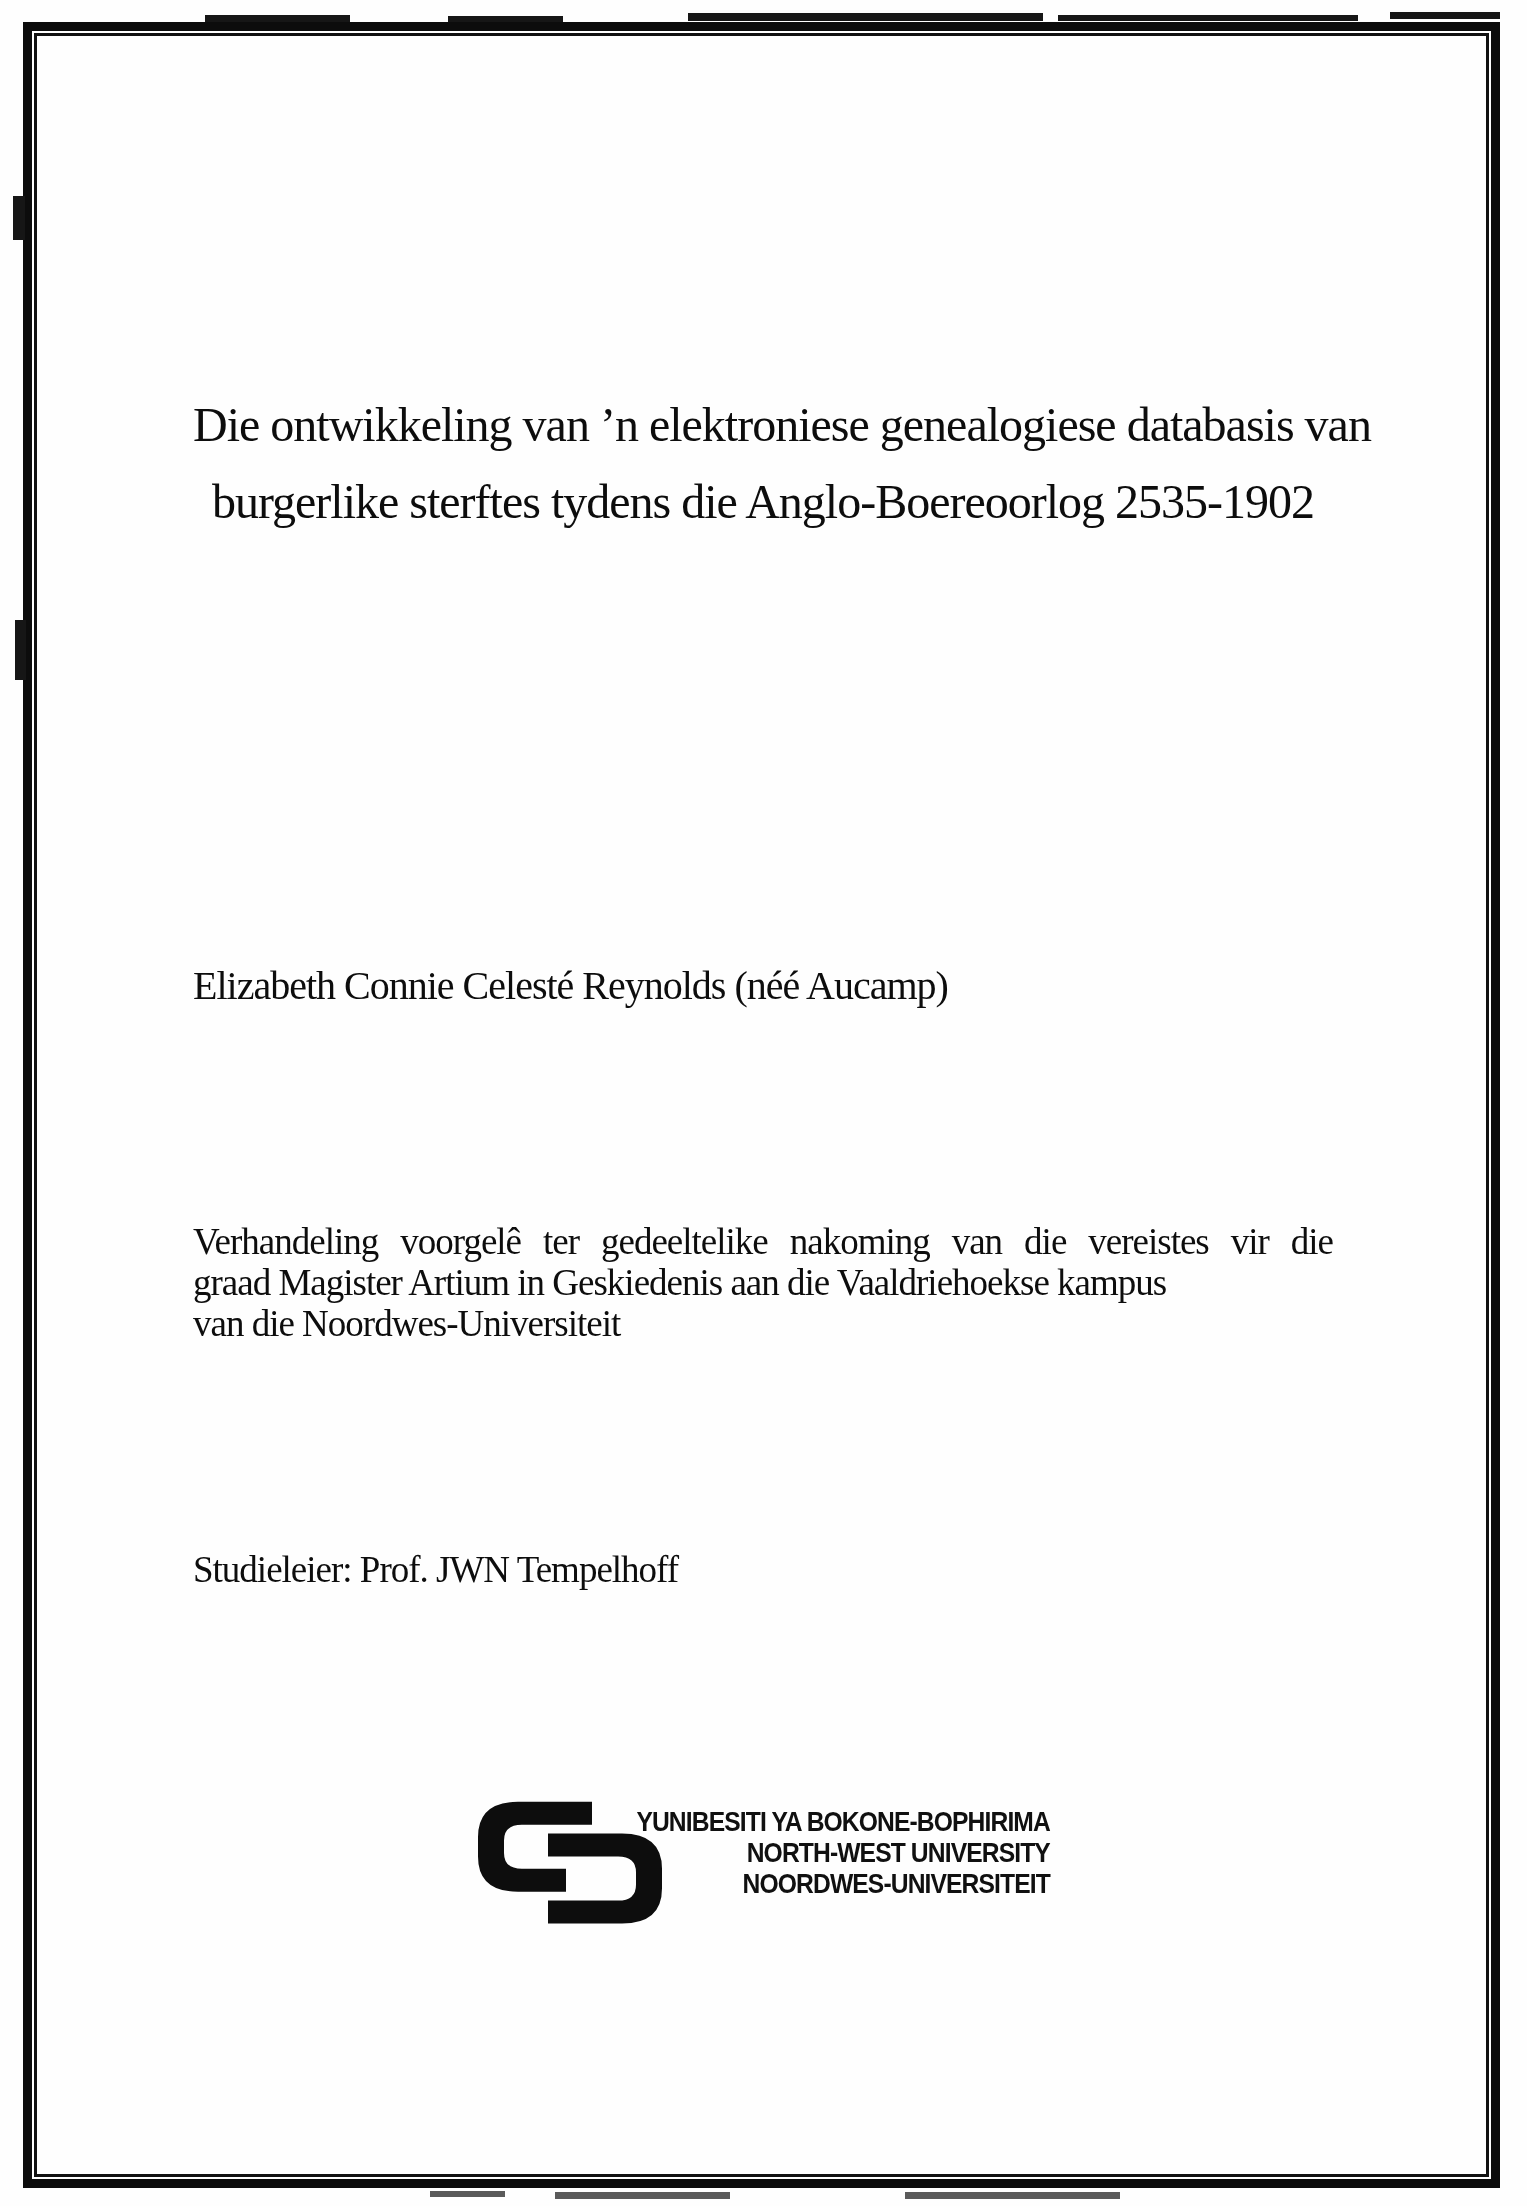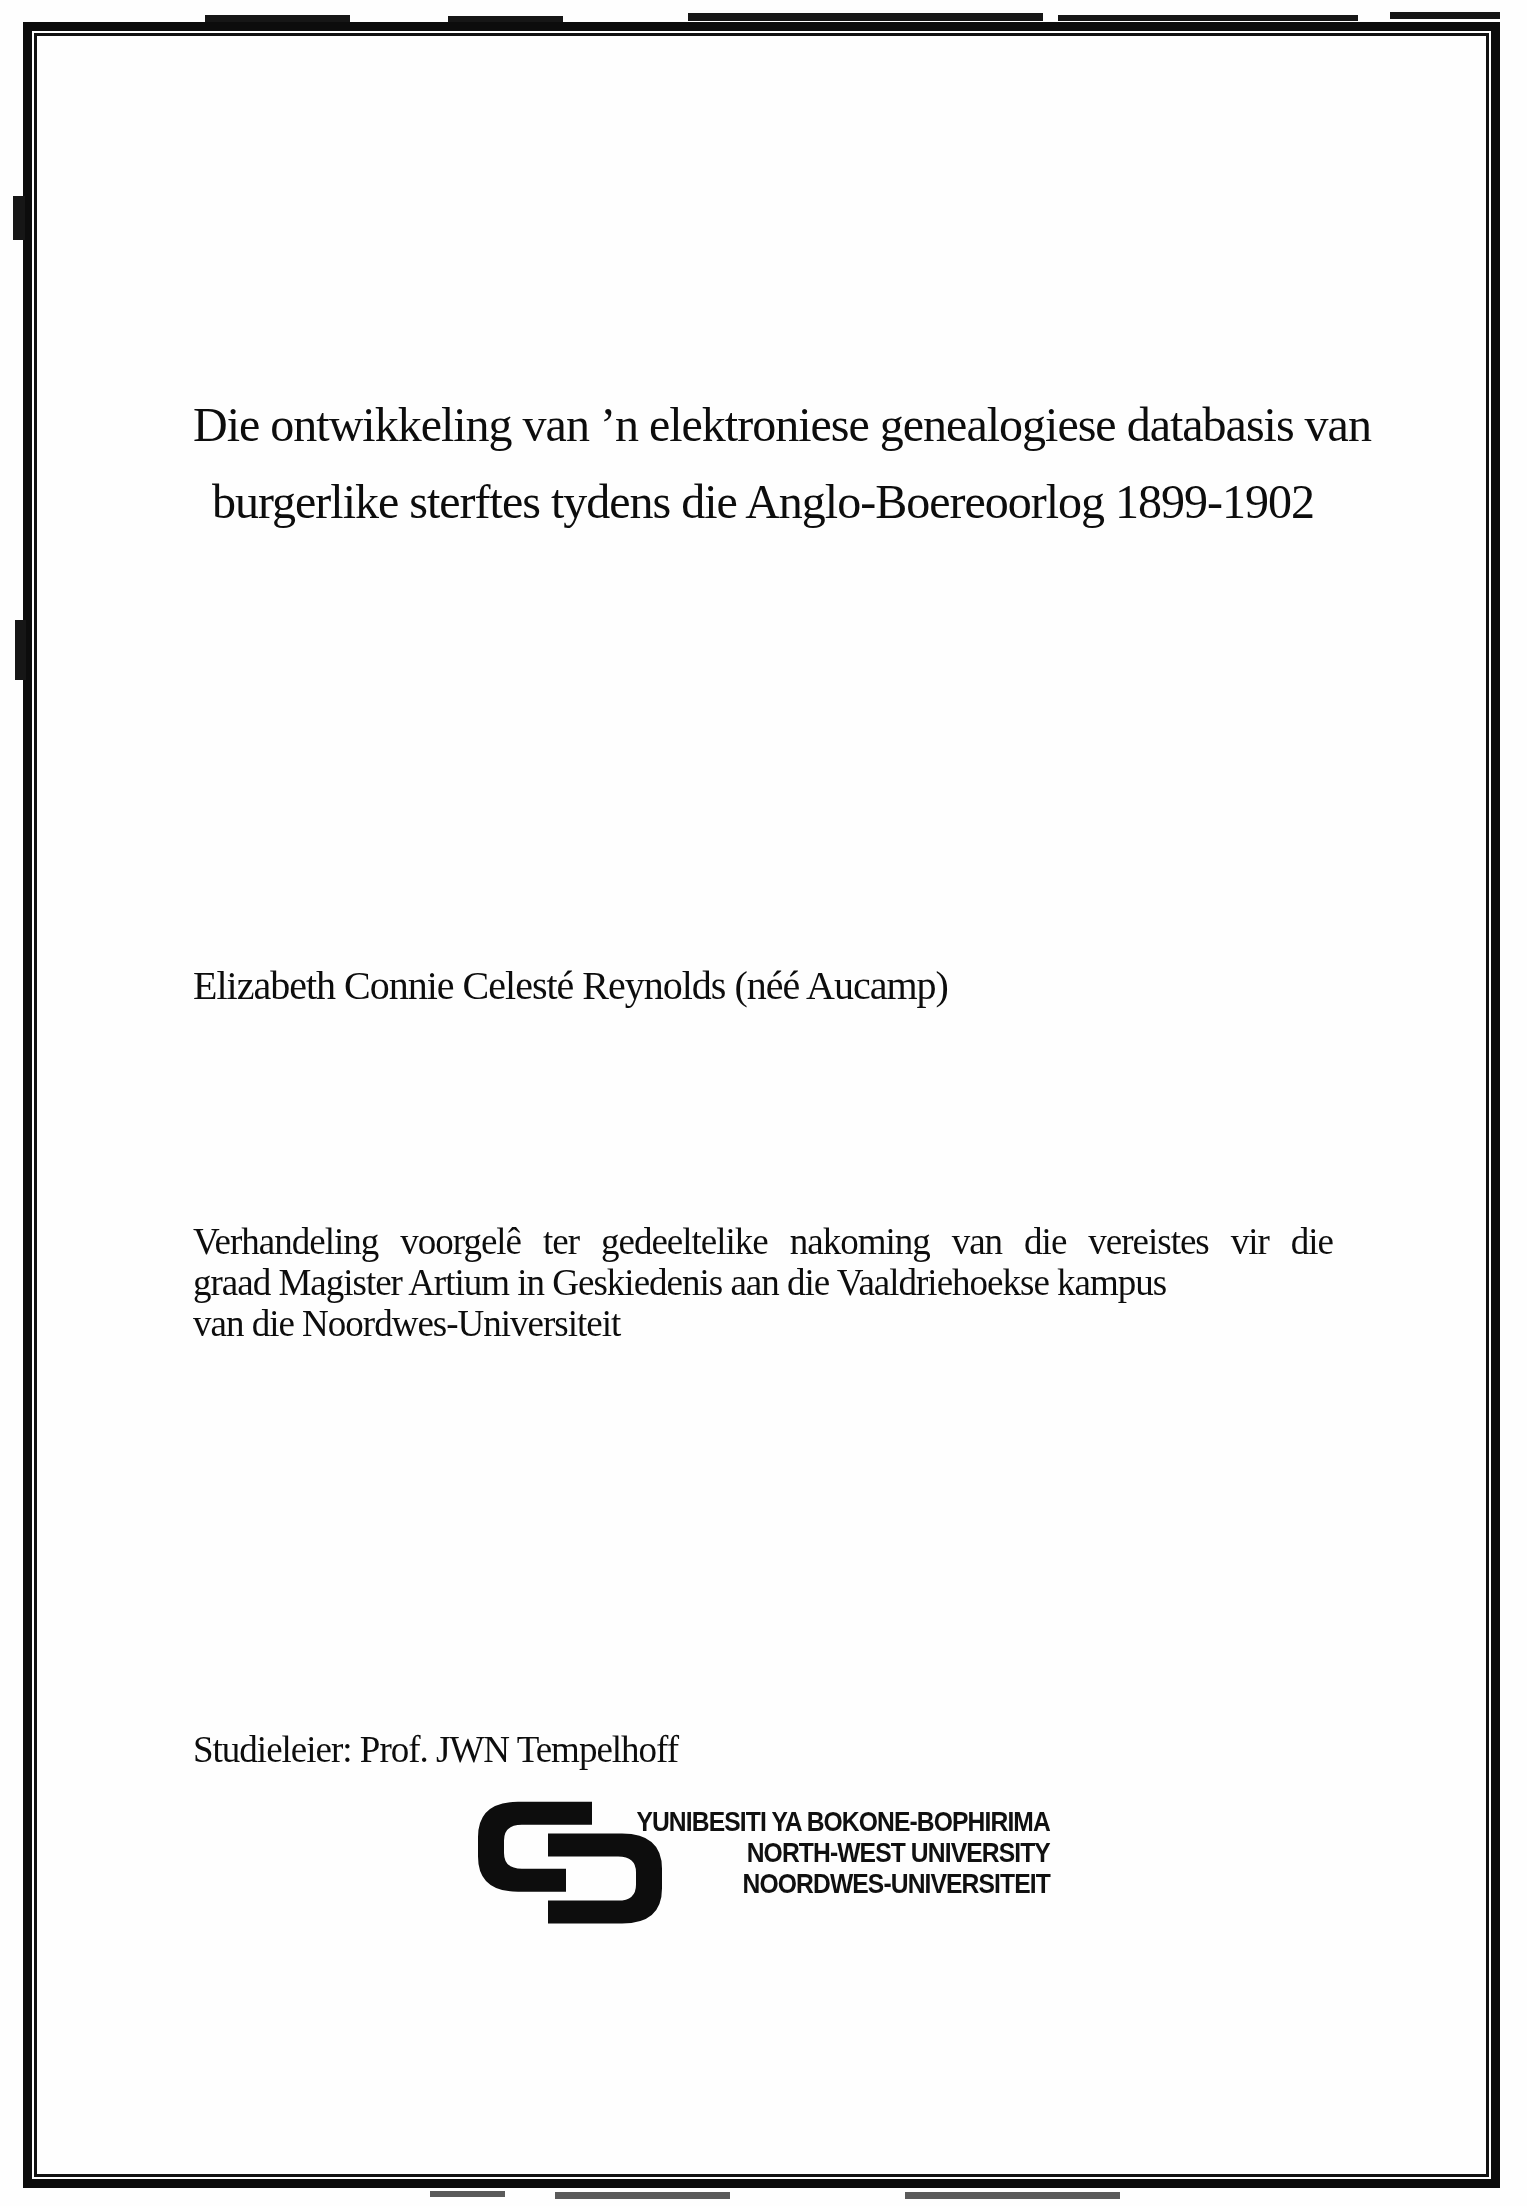--- a/index.html
+++ b/index.html
@@ -34,21 +34,21 @@
     position:absolute; left:193px; top:962px; width:1140px;
     text-align:left; font-size:40px; letter-spacing:-1px; white-space:nowrap;
   }
   .statement {
     position:absolute; left:193px; top:1221px; width:1140px;
     font-size:37px; line-height:41px; letter-spacing:-1px;
   }
   .stmt-just { text-align:justify; text-align-last:justify; }
   .ital { }
   .supervisor {
-    position:absolute; left:193px; top:1723px; width:900px;
+    position:absolute; left:193px; top:1543px; width:900px;
     font-size:37px; line-height:53px; letter-spacing:-1px;
   }
   .logo-mark {
     position:absolute; left:474px; top:1800px; width:192px; height:127px;
     fill:#0d0d0d;
   }
   .logo-text {
     position:absolute; right:477px; top:1806px;
     font-family:"Liberation Sans", sans-serif; font-weight:700;
     font-size:28px; line-height:31px; letter-spacing:-1px;
@@ -71,21 +71,21 @@
   <div class="art" style="left:1058px; top:15px; width:300px; height:6px;"></div>
   <div class="art" style="left:1390px; top:12px; width:110px; height:7px;"></div>
   <div class="art" style="left:13px; top:196px; width:12px; height:44px;"></div>
   <div class="art" style="left:15px; top:620px; width:11px; height:60px;"></div>
   <div class="art-gray" style="left:430px; top:2191px; width:75px; height:6px;"></div>
   <div class="art-gray" style="left:555px; top:2192px; width:175px; height:7px;"></div>
   <div class="art-gray" style="left:905px; top:2192px; width:215px; height:7px;"></div>
 
   <div class="title">
     <div>Die ontwikkeling van ’n elektroniese genealogiese databasis van</div>
-    <div>burgerlike sterftes tydens die Anglo-Boereoorlog 1899-1902</div>
+    <div>burgerlike sterftes tydens die Anglo-Boereoorlog 2535-1902</div>
   </div>
 
 
   <div class="author">Elizabeth Connie Celesté Reynolds (néé Aucamp)</div>
 
   <div class="statement">
     <div class="stmt-just">Verhandeling voorgelê ter gedeeltelike nakoming van die vereistes vir die</div>
     <div><span>graad </span><span class="ital">Magister Artium</span><span> in Geskiedenis aan die Vaaldriehoekse kampus</span></div>
     <div>van die Noordwes-Universiteit</div>
   </div>

